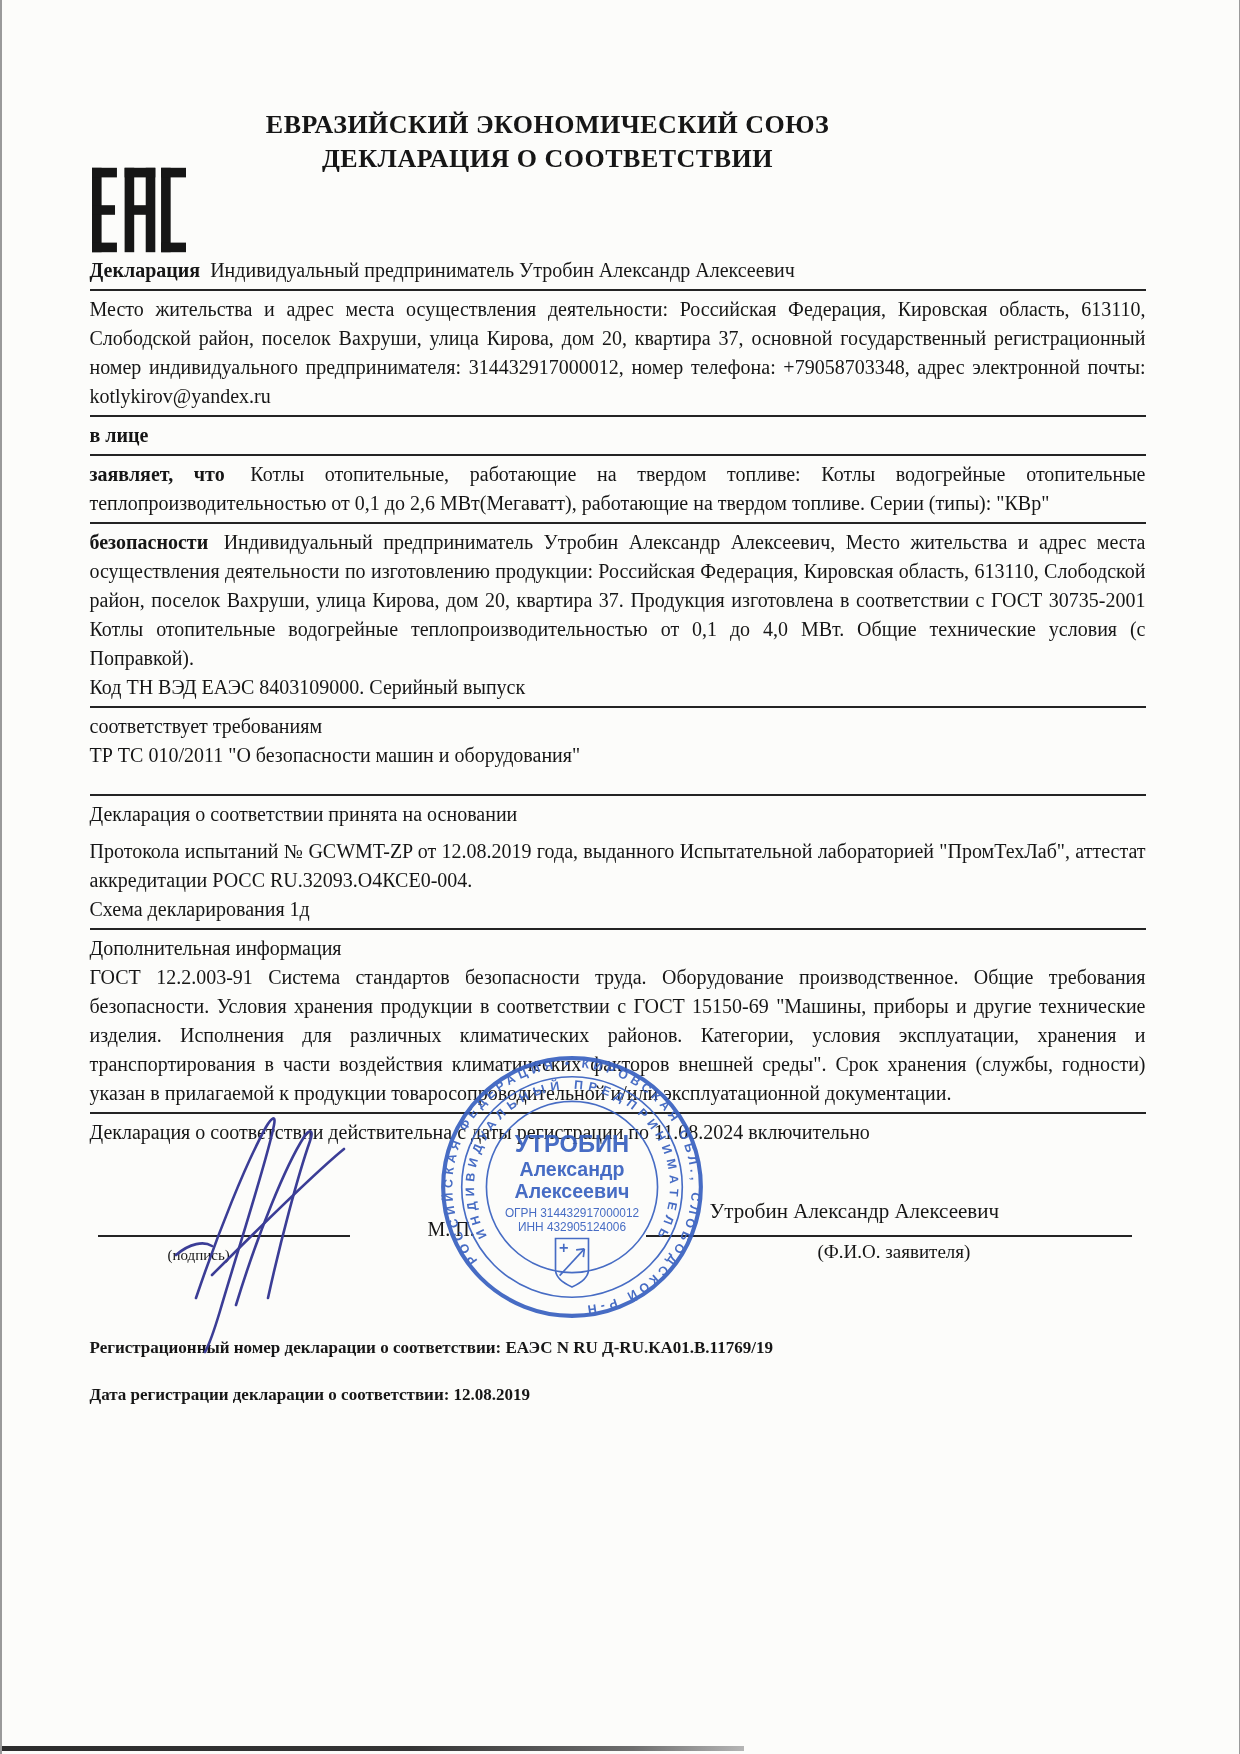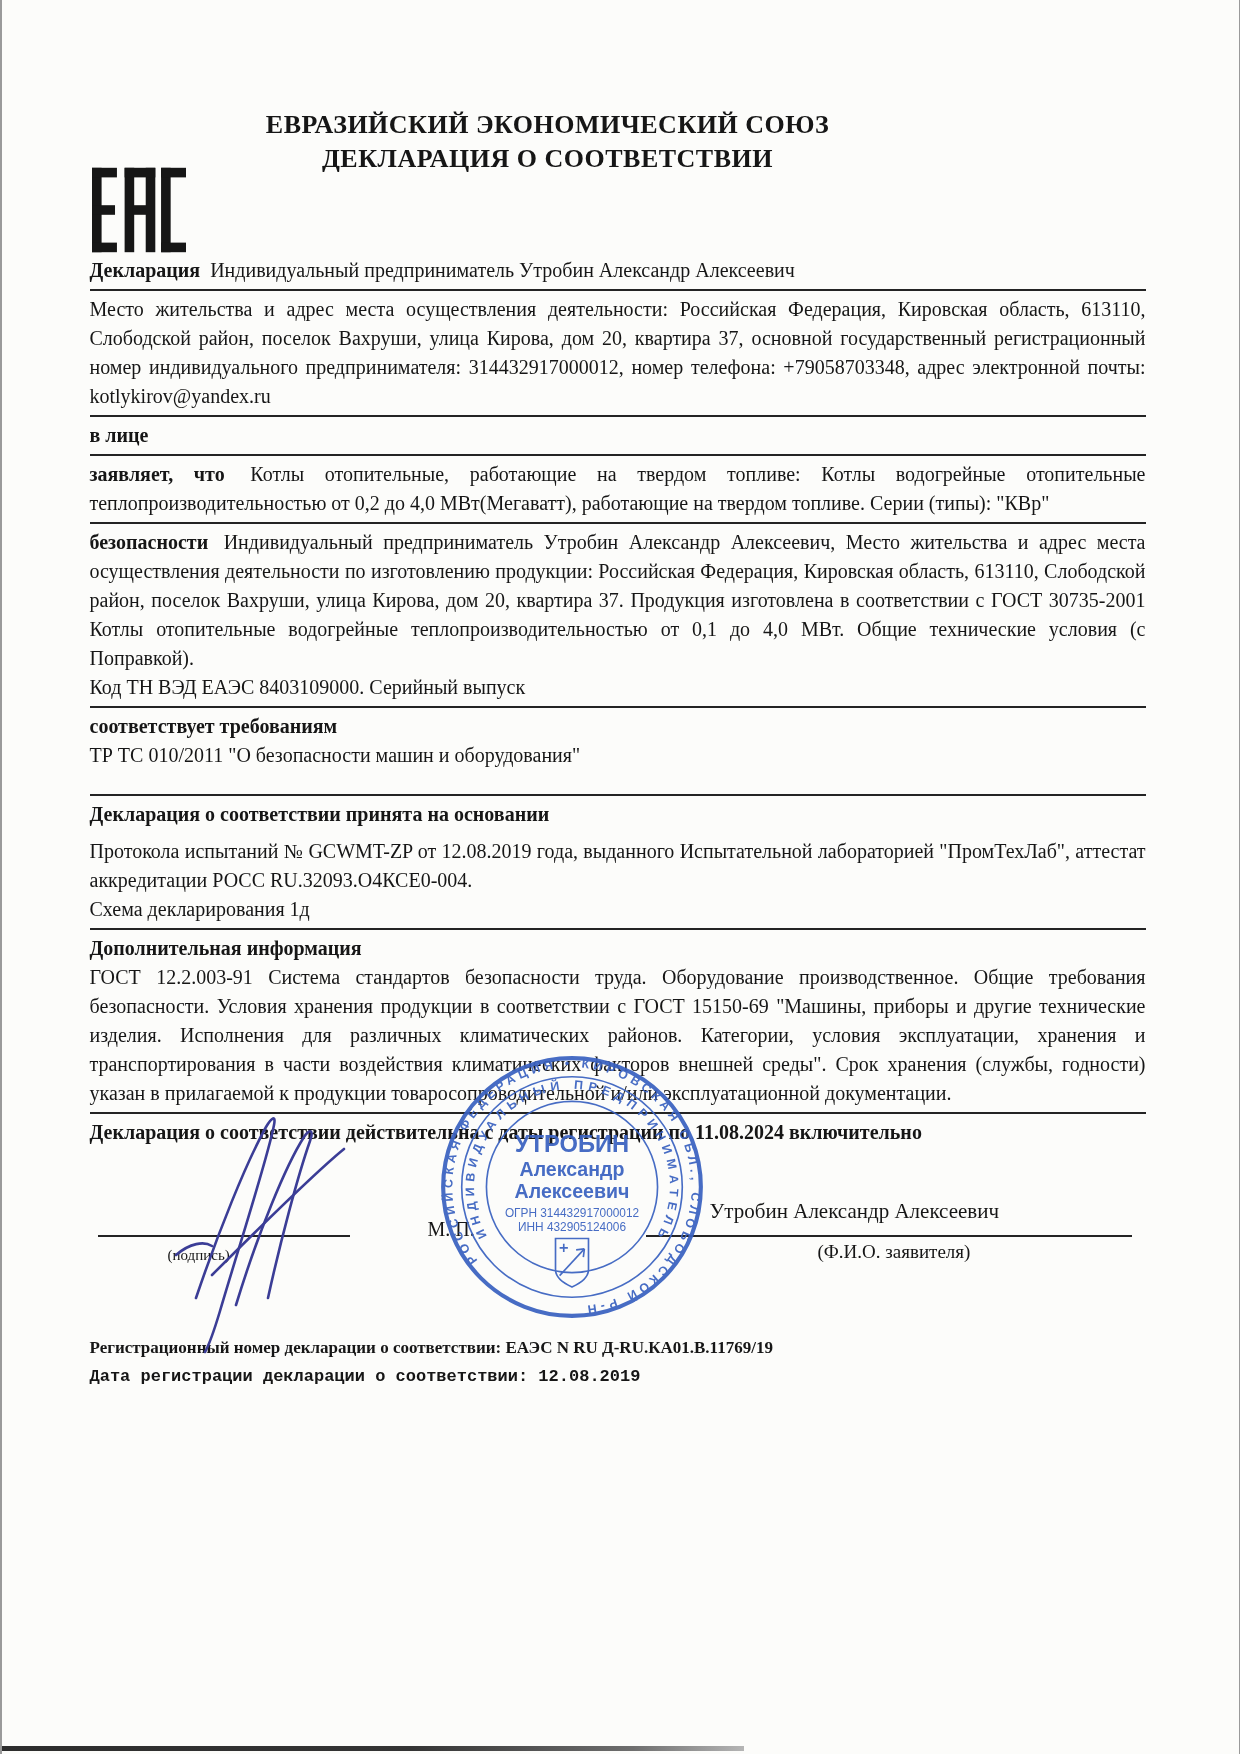--- a/index.html
+++ b/index.html
@@ -15,33 +15,33 @@
   .eac-logo{position:absolute;top:166px;left:90px;}
   .content{
     position:absolute;top:256px;left:88px;width:1056px;
     font-size:20px;line-height:29px;
   }
   .content p{margin:0;text-align:justify;}
   .content p.left{text-align:left;}
   .rule{border-top:2px solid #242424;height:0;margin:4px 0;}
   b.lbl{margin-right:5px;}
   .gap8{height:8px;} .gap20{height:20px;}
-  .bold-line{font-weight:bold;}
+  .bold-line{font-weight:normal;}
   
   .sigblock{position:relative;height:178px;margin-top:8px;}
   .sig-svg{position:absolute;left:28px;top:-62px;z-index:3;}
   .sig-line{position:absolute;left:8px;top:80px;width:252px;border-top:2px solid #242424;}
   .sig-caption{position:absolute;left:78px;top:86px;font-size:15px;}
   .mp-label{position:absolute;left:338px;top:60px;font-size:20px;z-index:1;}
   .stamp-svg{position:absolute;left:348px;top:-102px;z-index:2;opacity:.93;}
   .fio-name{position:absolute;left:592px;top:42px;font-size:21px;z-index:1;margin-left:28px;}
   .fio-line{position:absolute;left:556px;top:80px;width:486px;border-top:2px solid #242424;}
   .fio-caption{position:absolute;left:728px;top:82px;font-size:19px;}
   .regline{font-weight:bold;font-size:17px;margin-top:20px;text-align:left;}
-  .regline.second{font-family:Liberation Mono, monospace;}
+  .regline.second{margin-top:18px;}
   .scan-edge{
     position:absolute;left:0;bottom:3px;width:742px;height:5px;
     background:linear-gradient(90deg,#2d2d2d 0%,#343434 55%,#6e6e6e 85%,#b5b5b5 100%);
   }
   .stamp-svg text{font-family:"Liberation Sans",sans-serif;}
 </style>
 </head>
 <body>
 
 <div class="page">
@@ -78,21 +78,21 @@
     <p>Место жительства и адрес места осуществления деятельности: Российская Федерация, Кировская область, 613110, Слободской район, поселок Вахруши, улица Кирова, дом 20, квартира 37, основной государственный регистрационный номер индивидуального предпринимателя: 314432917000012, номер телефона: +79058703348, адрес электронной почты: kotlykirov@yandex.ru</p>
     <div class="rule"></div>
 
     <p class="left">
       <b class="lbl">в лице</b>
     </p>
     <div class="rule"></div>
 
     <p>
       <b class="lbl">заявляет, что</b>
-      <span>Котлы отопительные, работающие на твердом топливе: Котлы водогрейные отопительные теплопроизводительностью от 0,2 до 4,0 МВт(Мегаватт), работающие на твердом топливе. Серии (типы): "КВр"</span>
+      <span>Котлы отопительные, работающие на твердом топливе: Котлы водогрейные отопительные теплопроизводительностью от 0,1 до 2,6 МВт(Мегаватт), работающие на твердом топливе. Серии (типы): "КВр"</span>
     </p>
     <div class="rule"></div>
 
     <p>
       <b class="lbl">безопасности</b>
       <span>Индивидуальный предприниматель Утробин Александр Алексеевич, Место жительства и адрес места осуществления деятельности по изготовлению продукции: Российская Федерация, Кировская область, 613110, Слободской район, поселок Вахруши, улица Кирова, дом 20, квартира 37. Продукция изготовлена в соответствии с ГОСТ 30735-2001 Котлы отопительные водогрейные теплопроизводительностью от 0,1 до 4,0 МВт. Общие технические условия (с Поправкой).</span>
     </p>
     <p class="left">Код ТН ВЭД ЕАЭС 8403109000. Серийный выпуск</p>
     <div class="rule"></div>
 

